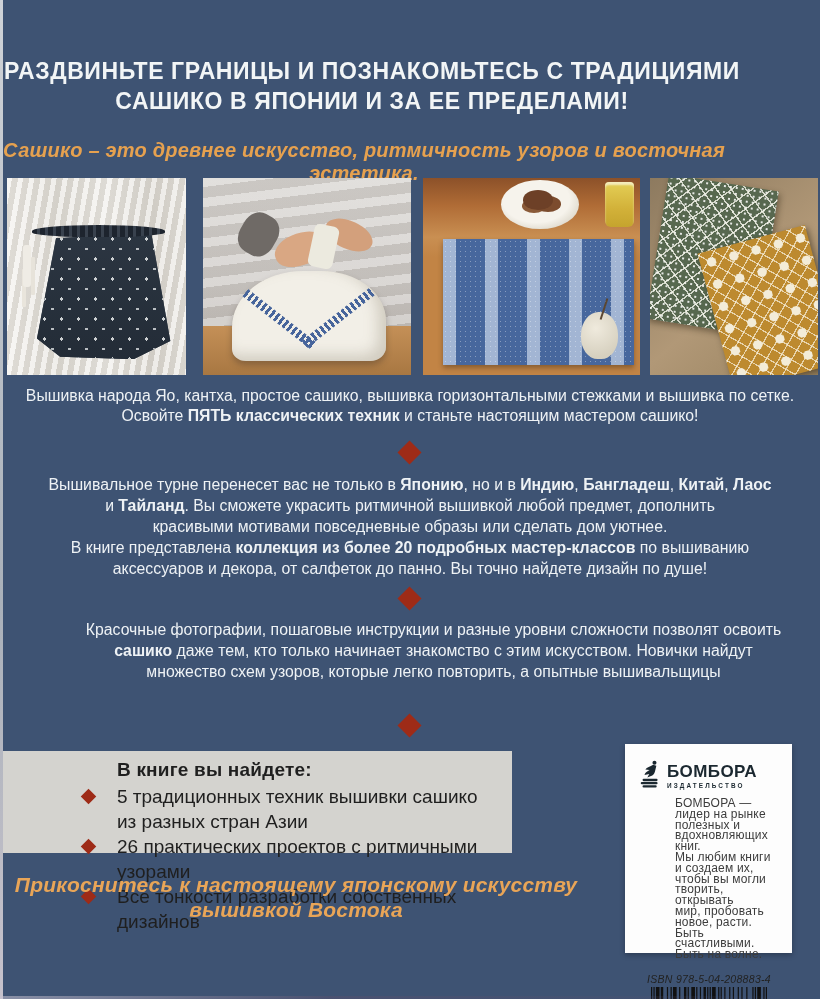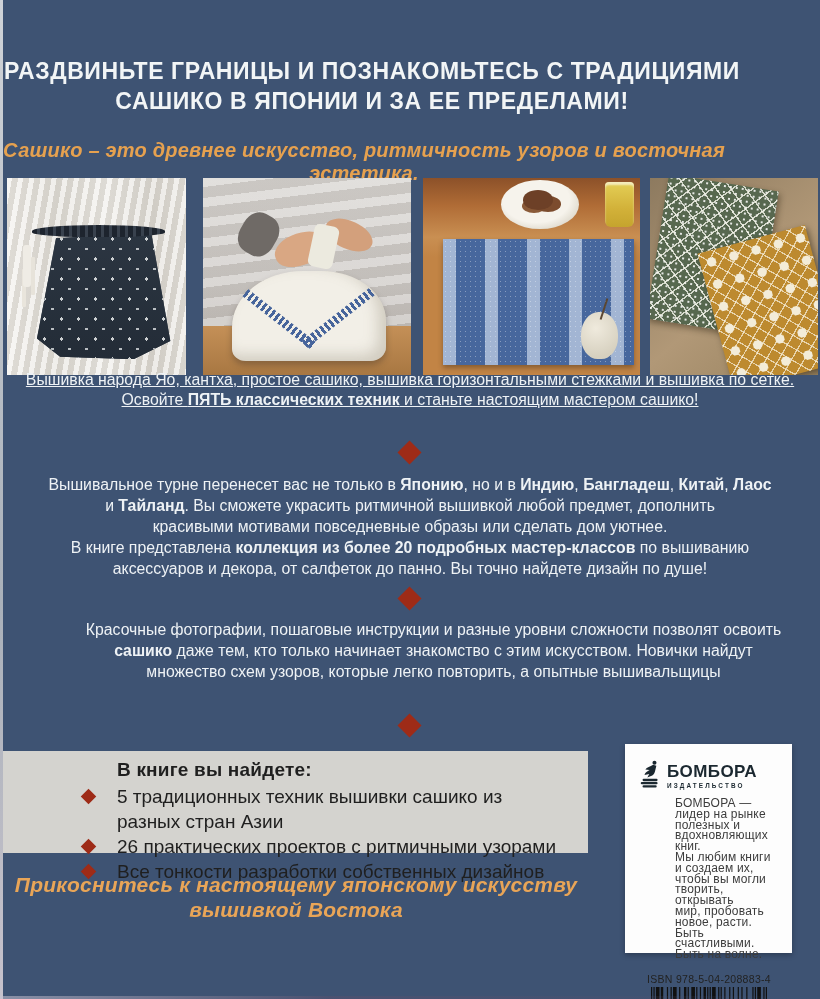--- a/index.html
+++ b/index.html
@@ -87,46 +87,46 @@
   .ph4 .mustard{position:absolute;right:-4%;bottom:-2%;width:66%;height:72%;transform:rotate(-15deg);
     background-color:#bd8a2f;
     background-image:radial-gradient(circle,#f3ecd8 4.5px,rgba(0,0,0,0) 5px),
       repeating-linear-gradient(45deg,rgba(250,243,225,.7) 0 1.2px,rgba(0,0,0,0) 1.2px 11px),
       repeating-linear-gradient(-45deg,rgba(250,243,225,.7) 0 1.2px,rgba(0,0,0,0) 1.2px 11px);
     background-size:23px 23px,auto,auto;box-shadow:2px 3px 6px rgba(40,30,15,.5);}
 
   
   .para{position:absolute;left:0;width:820px;text-align:center;color:#eef2f5;font-size:15.8px;}
   .para .b{font-weight:bold;}
-  .p1{top:370px;line-height:20px;text-decoration:underline;}
+  .p1{top:386px;line-height:20px;}
   .p2{top:474px;line-height:21px;}
   .p3{top:619px;line-height:21px;padding-left:47px;}
   .diamond{position:absolute;width:17px;height:17px;background:var(--red);transform:rotate(45deg);left:401px;}
   .d1{top:444px;} .d2{top:590px;} .d3{top:717px;}
 
   
-  .features{position:absolute;left:3px;top:751px;width:585px;height:102px;background:var(--graybox);
+  .features{position:absolute;left:3px;top:751px;width:509px;height:102px;background:var(--graybox);
     padding:7px 18px 0 114px;color:var(--dark);}
   .features h2{font-size:19px;line-height:23px;font-weight:bold;letter-spacing:.2px;margin-bottom:3px;}
   .feat-item{position:relative;font-size:19px;line-height:25px;}
   .feat-item .bullet{position:absolute;left:-34px;top:7px;width:11px;height:11px;background:var(--red);transform:rotate(45deg);}
 
   
   .closing{position:absolute;top:872px;left:0;width:592px;text-align:center;color:#e9a557;
     font-size:21px;line-height:25px;font-weight:bold;font-style:italic;letter-spacing:.2px;}
 
   
   .pubbox{position:absolute;left:625px;top:744px;width:167px;height:209px;background:#fdfdfd;
     padding:15px 13px 0 14px;box-shadow:0 2px 5px rgba(20,25,40,.4);}
   .logo-row{display:flex;align-items:flex-start;gap:5px;}
   .logo-ic{width:23px;height:30px;flex:none;}
   .logo-text .nm{font-size:17px;font-weight:bold;letter-spacing:.4px;color:var(--logo);line-height:20px;margin-top:3px;}
   .logo-text .sub{font-size:6.4px;letter-spacing:2.1px;font-weight:bold;color:var(--logo);}
   .pub-desc{margin-top:9px;font-size:12px;line-height:10.8px;color:#3c3c3c;letter-spacing:.2px;font-weight:normal;margin-left:36px;}
-  .isbn{margin-top:13px;text-align:center;font-size:10.5px;color:#222;letter-spacing:.3px;}
+  .isbn{margin-top:13px;text-align:center;font-size:10.5px;color:#222;letter-spacing:.3px;font-style:italic;}
   .barcode-wrap{margin-top:2px;text-align:center;}
   .barcode-wrap svg{display:block;margin:0 auto;}
   .bc-digits{display:flex;justify-content:space-between;width:132px;margin:-1px auto 0;
     font-family:"DejaVu Sans Mono",monospace;font-size:10px;color:#111;letter-spacing:1.5px;}
 </style>
 </head>
 <body>
 
 <div class="cover">
 

